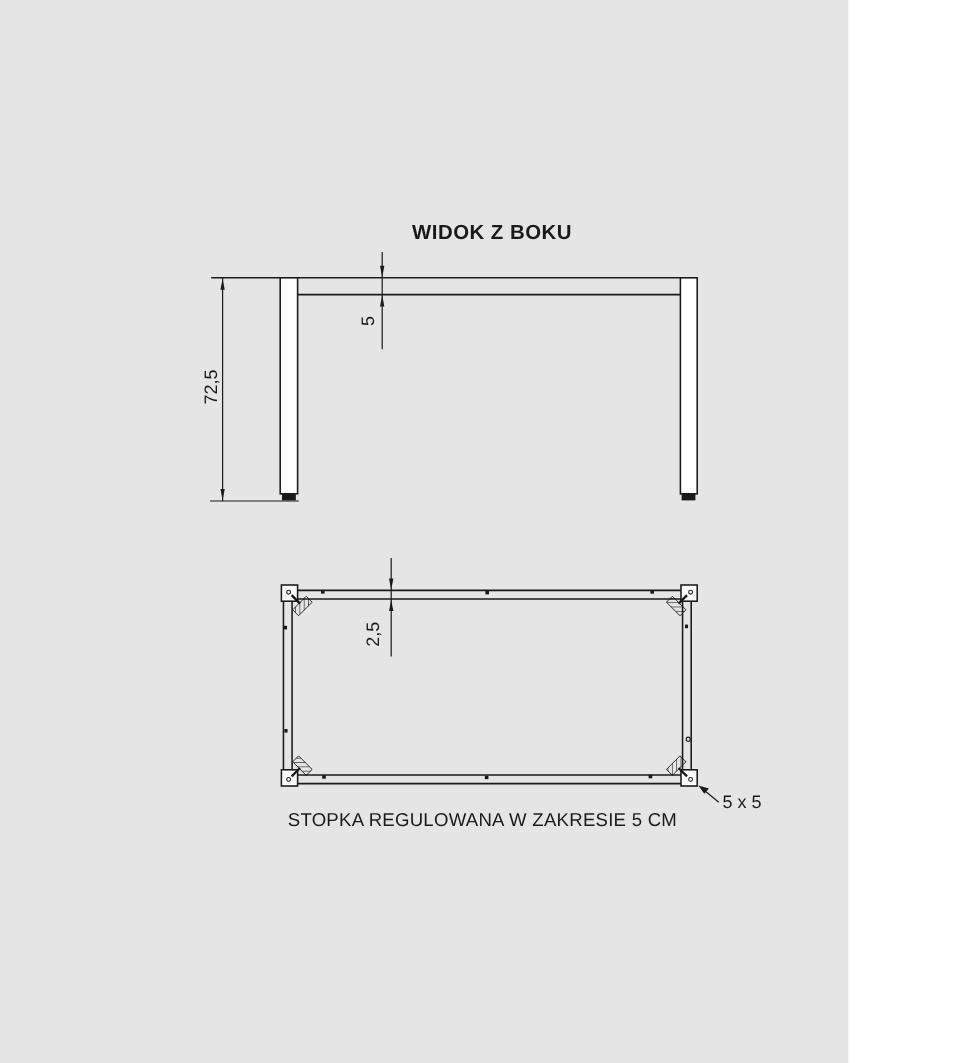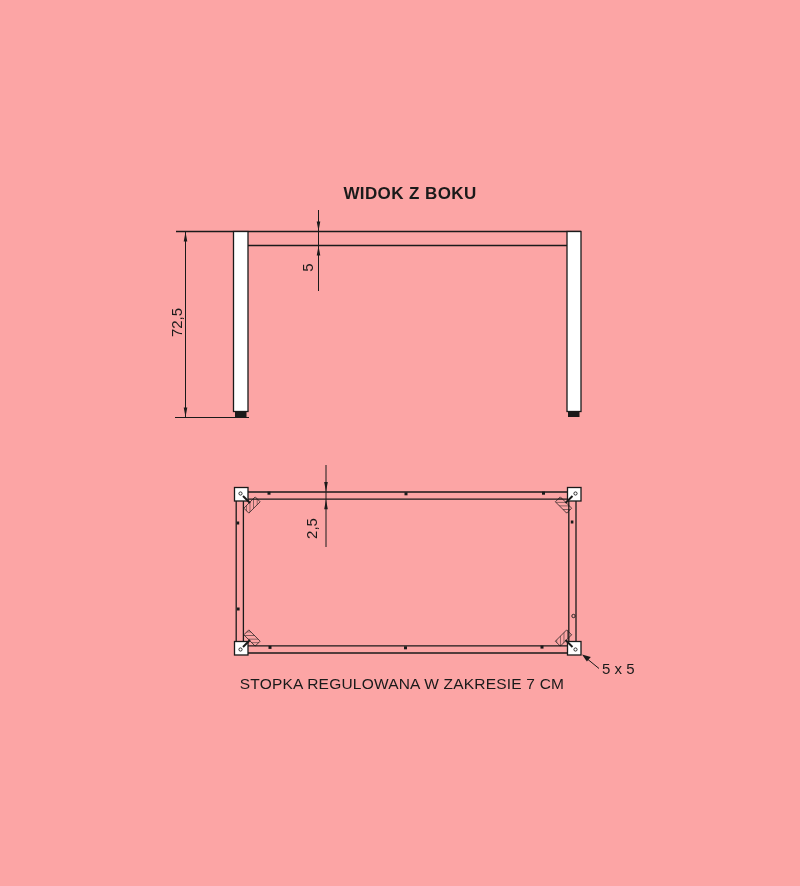--- a/index.html
+++ b/index.html
@@ -1,17 +1,17 @@
 <!DOCTYPE html>
 <html><head>
 <meta charset="utf-8">
 <style>
   html,body{margin:0;padding:0;background:#fff;}
   #canvas{
-    position:relative;width:800px;height:886px;background:#fca5a5;
+    position:relative;width:707px;height:886px;background:#e5e5e5;
     font-family:"Liberation Sans", sans-serif;color:#1a1a1a;overflow:hidden;
   }
   #linework{position:absolute;left:0;top:0;}
   .txt{position:absolute;white-space:nowrap;color:#1a1a1a;}
   .title{font-weight:bold;font-size:17px;letter-spacing:0.4px;text-align:center;}
   .dim{font-size:15px;text-align:center;}
   .vtext{transform:rotate(-90deg);transform-origin:center center;}
   .caption{font-size:15.5px;text-align:center;letter-spacing:0.2px;}
   .callout{font-size:15px;}
 </style>
@@ -119,15 +119,15 @@
 
   <span class="txt dim vtext" style="left:151px;top:314px;width:50px;">72,5</span>
 
   <span class="txt dim vtext" style="left:292px;top:259px;width:30px;">5</span>
 
 
   <span class="txt dim vtext" style="left:289px;top:520px;width:44px;">2,5</span>
 
   <span class="txt callout" style="left:602px;top:660px;">5 x 5</span>
 
-  <span class="txt caption" style="left:202px;top:675px;width:400px;">STOPKA REGULOWANA W ZAKRESIE 7 CM</span>
+  <span class="txt caption" style="left:202px;top:675px;width:400px;">STOPKA REGULOWANA W ZAKRESIE 5 CM</span>
 
 </div>
 
 </body></html>

